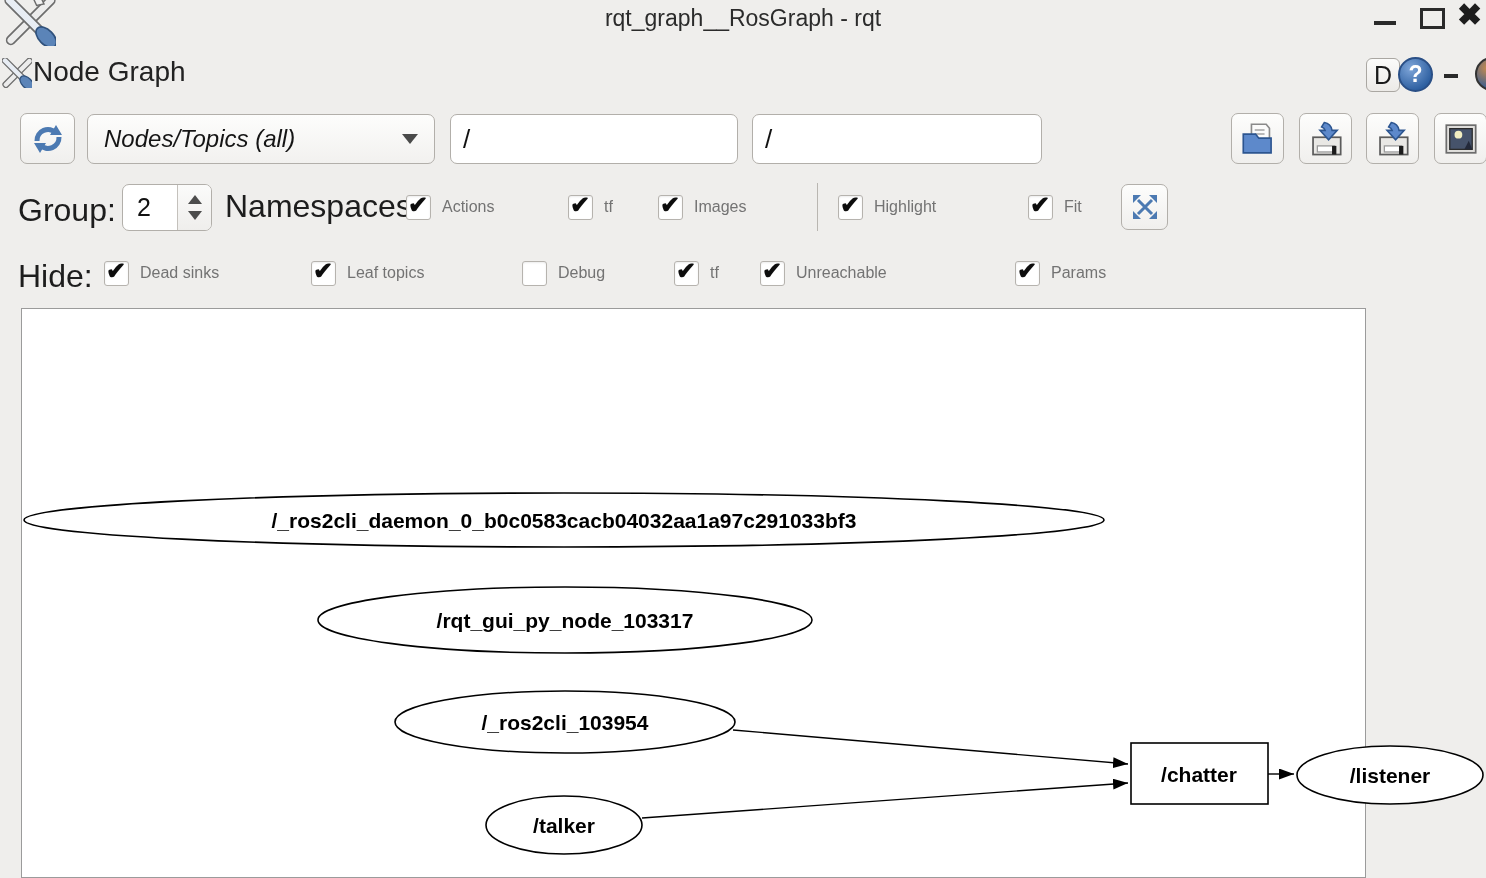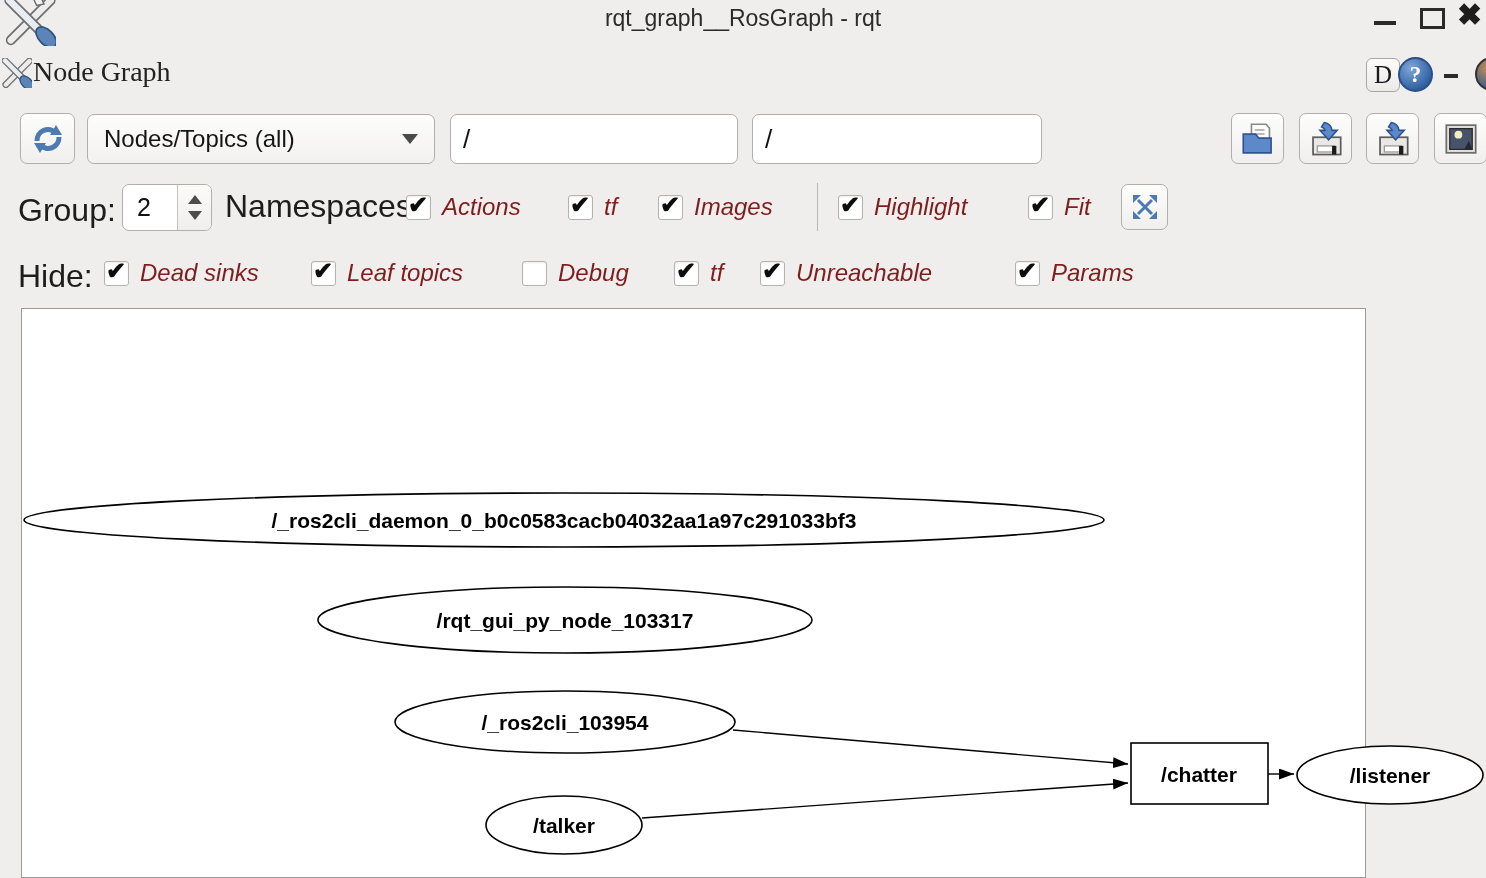--- a/index.html
+++ b/index.html
@@ -12,41 +12,41 @@
   
   .titlebar { position:absolute; left:0; top:0; width:1486px; height:46px; }
   .win-title { position:absolute; left:0; top:5px; width:100%; text-align:center;
     font-size:23px; color:#2b2b2b; }
   .win-icon { position:absolute; left:4px; top:-4px; }
   .ctl-min { position:absolute; left:1374px; top:21px; width:22px; height:4px; background:#2a2a2a; }
   .ctl-max { position:absolute; left:1420px; top:8px; width:25px; height:21px; border:3px solid #2a2a2a; background:transparent; }
   .ctl-close { position:absolute; left:1457px; top:-3px; font-size:30px; font-weight:bold; color:#1d1d1d; }
 
   
-  .dockbar { position:absolute; left:0; top:46px; width:1486px; height:62px;font-family:Liberation Serif, serif; }
+  .dockbar { position:absolute; left:0; top:46px; width:1486px; height:62px; }
   .dock-icon { position:absolute; left:2px; top:12px; }
   .dock-title { position:absolute; left:33px; top:10px; font-size:28px; color:#222; }
   .d-btn { position:absolute; left:1366px; top:12px; width:34px; height:34px;
     border:1px solid #aaa7a2; border-radius:6px; background:linear-gradient(#fbfbfa,#eceae7);
     font-size:25px; color:#1a1a1a; text-align:center; line-height:32px; }
   .help-btn { position:absolute; left:1398px; top:11px; width:35px; height:35px; border-radius:50%;
     background:radial-gradient(circle at 35% 30%, #7fa6d9, #2d5fa0 75%);
     border:2px solid #2a4f86; color:#fff; font-size:23px; font-weight:bold;
     text-align:center; line-height:31px; }
   .dock-dash { position:absolute; left:1444px; top:28px; width:14px; height:4px; background:#2a2a2a; }
   .dock-partial { position:absolute; left:1475px; top:11px; width:34px; height:34px; border-radius:50%;
     background:radial-gradient(circle at 35% 30%, #c98c4e, #3a5d8f 70%); border:2px solid #333; }
 
   
   .tbtn { position:absolute; border:1px solid #b2afaa; border-radius:7px;
     background:linear-gradient(#fdfdfc,#f0efed);
     display:flex; align-items:center; justify-content:center; }
   .combo { position:absolute; left:87px; top:114px; width:348px; height:50px;
     border:1px solid #b2afaa; border-radius:7px; background:linear-gradient(#fdfdfc,#f2f1ef);
-    display:flex; align-items:center; font-size:24px; padding:0 16px; color:#151515; }
+    display:flex; align-items:center; font-size:24px; padding:0 16px; color:#151515;font-style:italic; }
   .combo .arrow { margin-left:auto; width:0; height:0;
     border-left:8px solid transparent; border-right:8px solid transparent; border-top:10px solid #4a4a4a; }
   .tinput { position:absolute; top:114px; height:50px; border:1px solid #b2afaa; border-radius:7px;
     background:#fff; font-size:26px; padding:0 12px; color:#111;
     font-family:"Liberation Sans",sans-serif; }
 
   
   .rowlabel { position:absolute; font-size:32px; color:#1d1d1d; }
   .spinbox { position:absolute; left:122px; top:184px; width:90px; height:47px;
     border:1px solid #b2afaa; border-radius:7px; background:#fff; display:flex; }
@@ -56,21 +56,21 @@
     align-items:center; justify-content:center; gap:7px; }
   .tri-up { width:0; height:0; border-left:7px solid transparent; border-right:7px solid transparent;
     border-bottom:9px solid #4c4c4c; }
   .tri-dn { width:0; height:0; border-left:7px solid transparent; border-right:7px solid transparent;
     border-top:9px solid #4c4c4c; }
   .cb { position:absolute; display:flex; align-items:center; gap:11px; height:30px; }
   .cb .box { width:25px; height:25px; background:#fff; border:1px solid #b6b3ae; border-radius:3px;
     box-shadow:inset 0 1px 2px rgba(0,0,0,.08); position:relative; }
   .cb .box.checked::after { content:"\2714"; position:absolute; left:1px; top:-5px;
     font-size:24px; font-weight:bold; color:#0d0d0d; }
-  .cb .lbl { font-size:24px; color:#7f1d1d; white-space:nowrap;font-style:italic; }
+  .cb .lbl { font-size:16px; color:#737373; white-space:nowrap; }
   .vsep { position:absolute; left:817px; top:183px; width:1px; height:48px; background:#b9b6b1; }
 
   
   .canvas { position:absolute; left:21px; top:308px; width:1345px; height:570px;
     background:#fff; border:1px solid #9b9b9b; }
   .canvas svg text { font-family:"Liberation Sans",sans-serif; font-weight:bold; font-size:21px; fill:#000; }
 </style>
 </head>
 <body>
 

